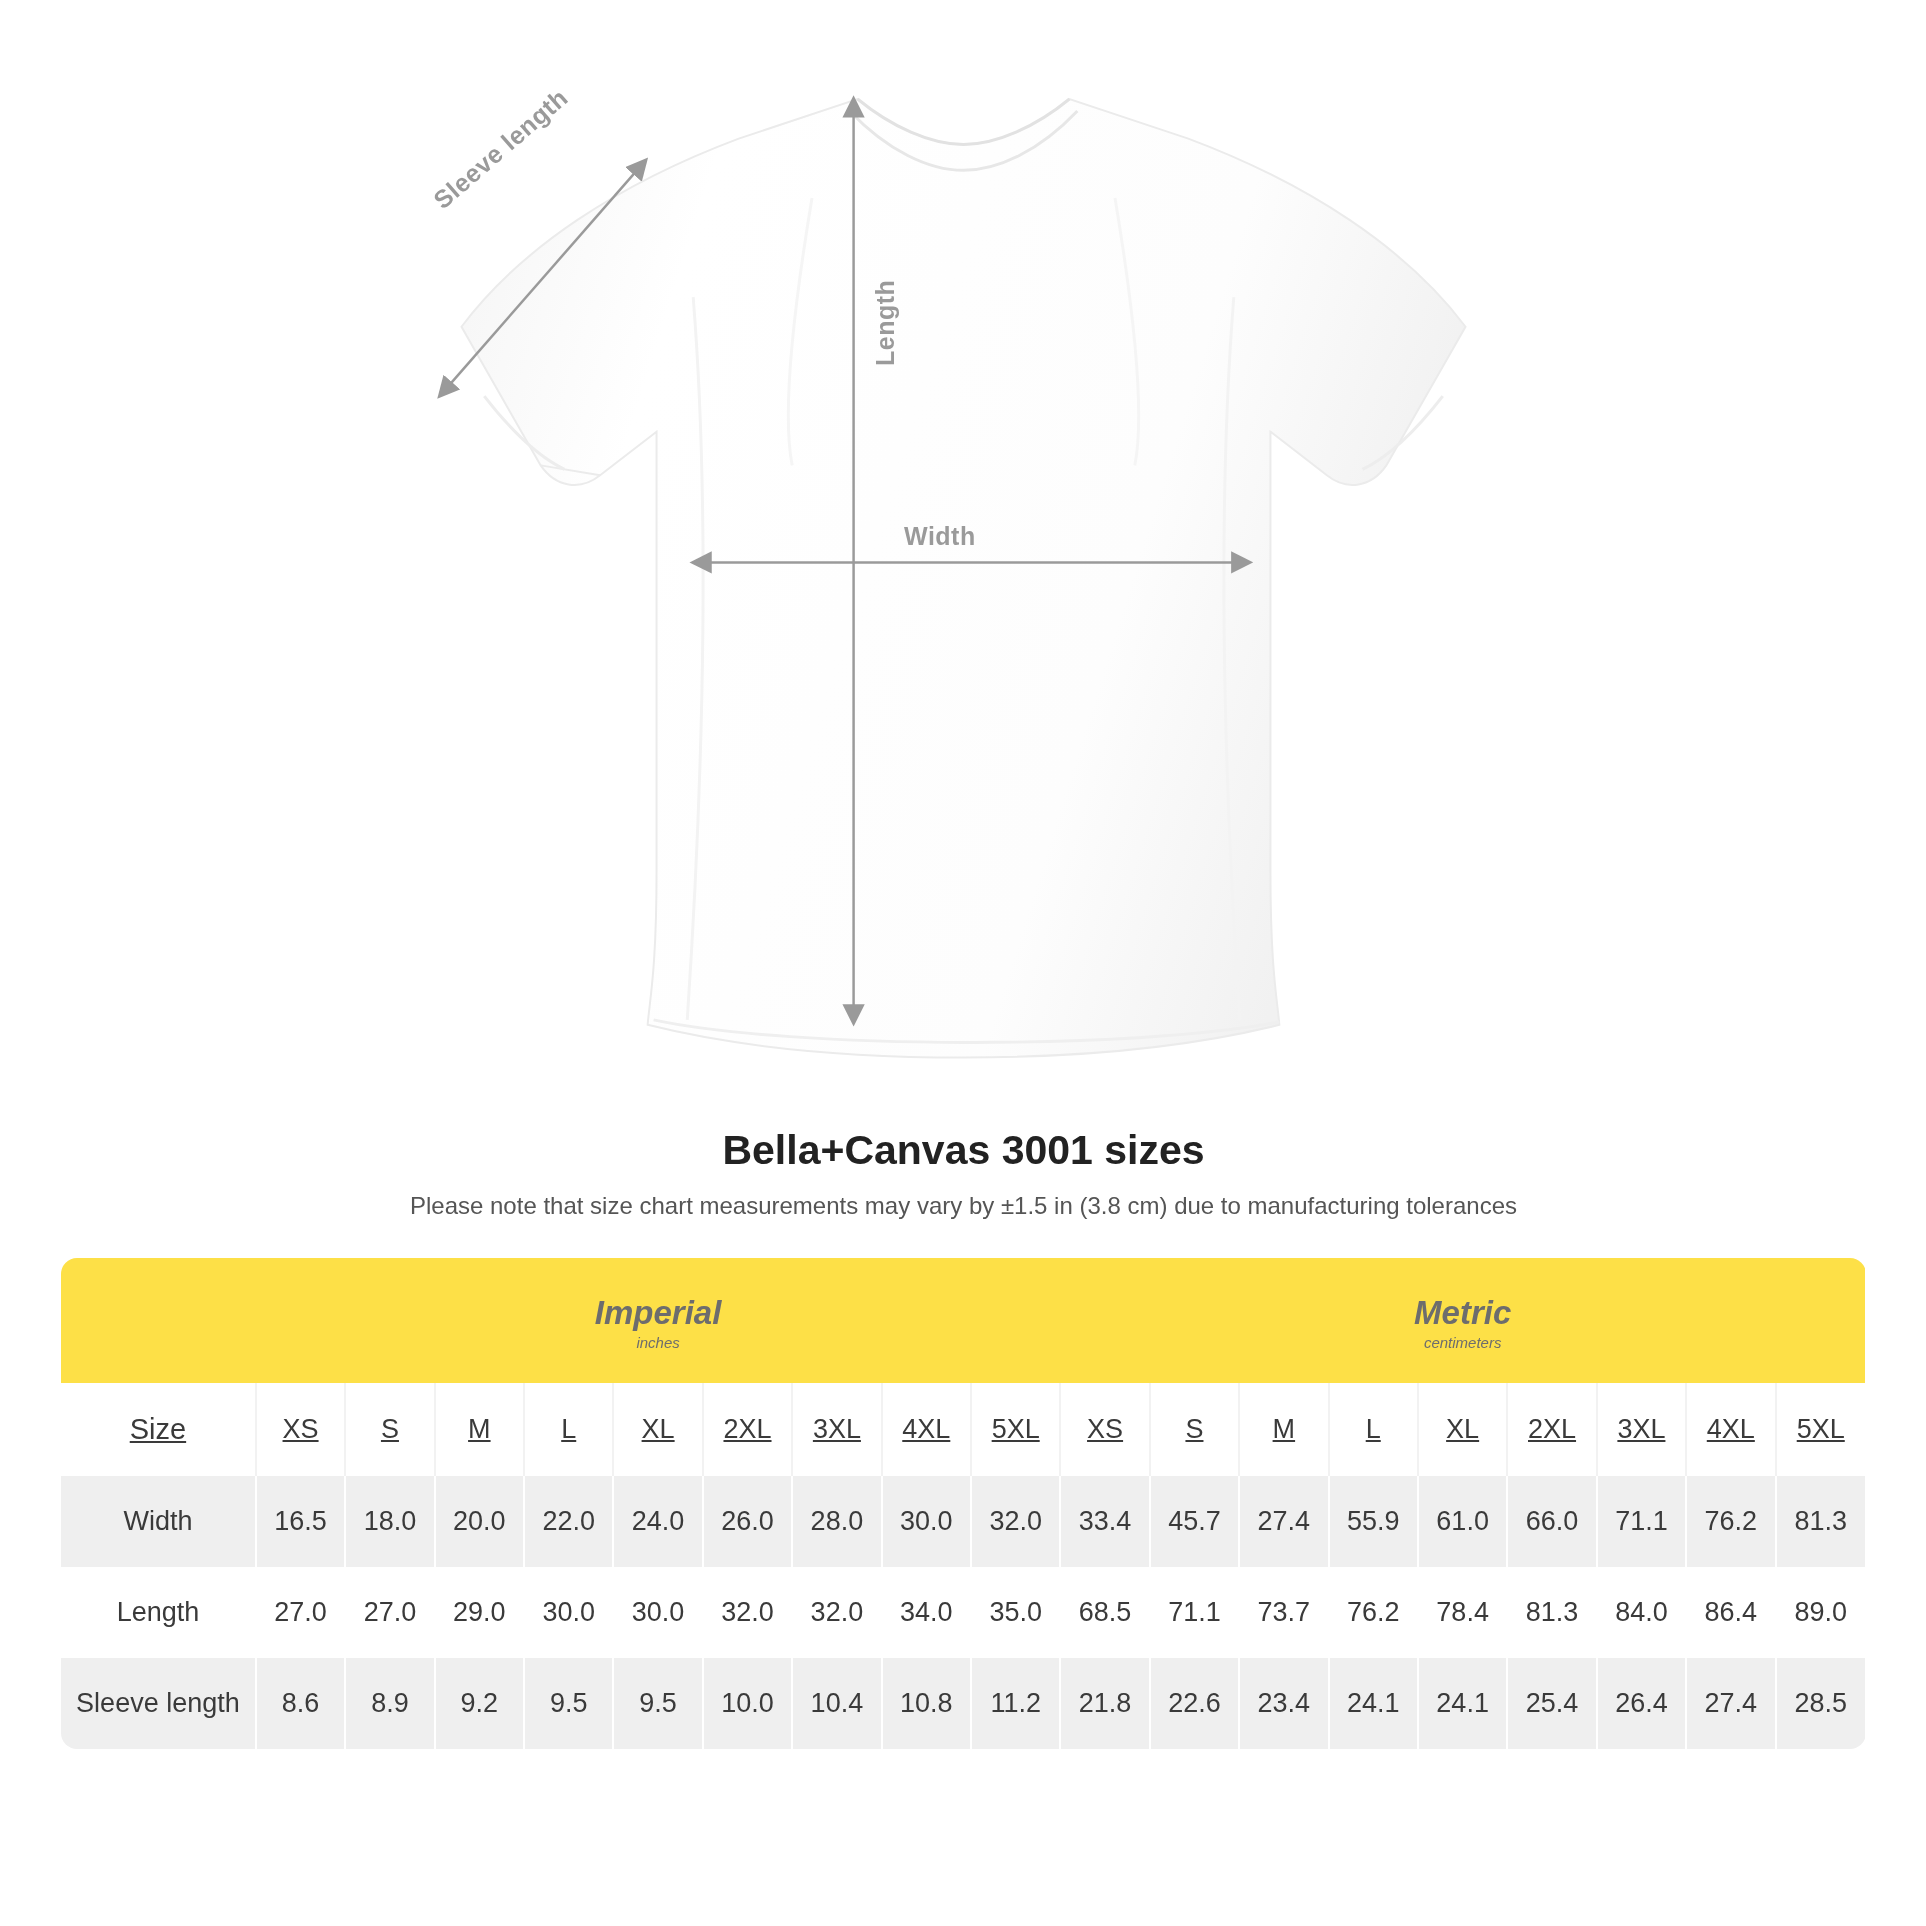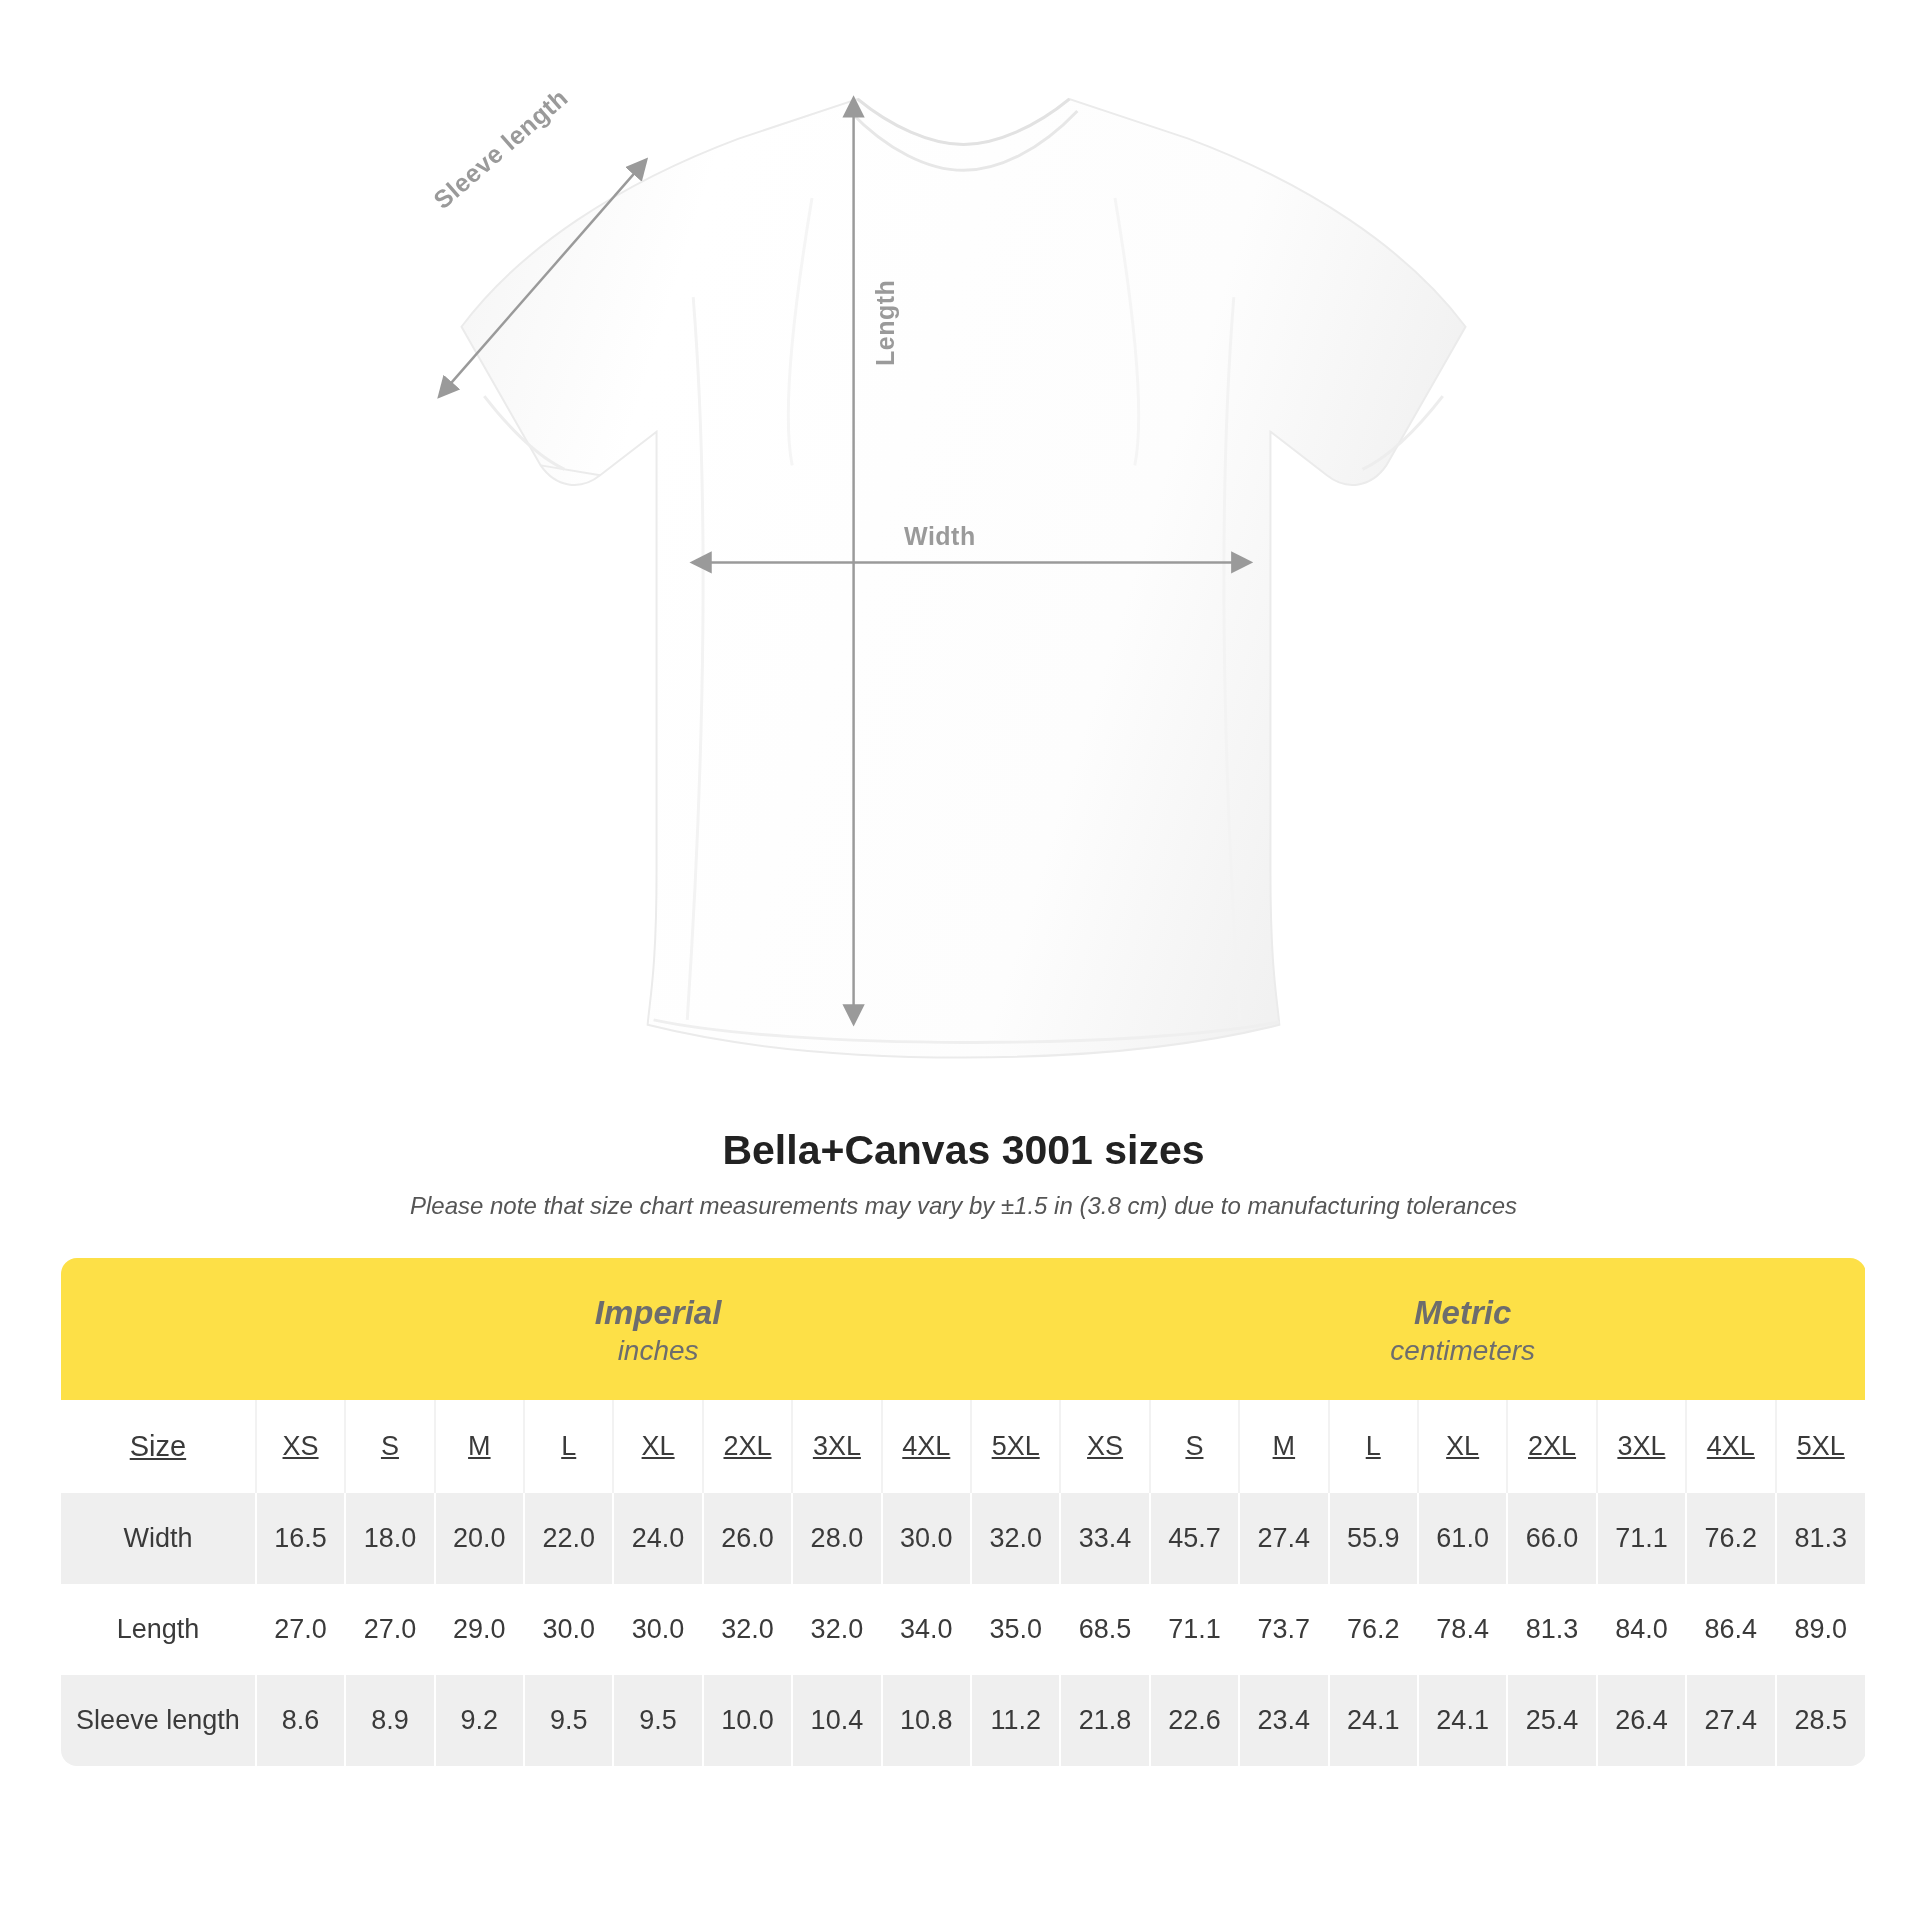--- a/index.html
+++ b/index.html
@@ -67,21 +67,20 @@
     margin-top: 18px;
   }
   .chart-title {
     font-size: 41px;
     font-weight: bold;
     color: #222222;
     margin: 16px 0 18px 0;
   }
   .chart-note {
     font-size: 24px;
-    font-style: italic;
     color: #555555;
     margin: 0;
   }
 
   
   .table-wrap {
     margin: 38px 61px 0 61px;
     border-radius: 16px;
     overflow: hidden;
   }
@@ -101,21 +100,21 @@
     padding: 34px 0 30px 0;
   }
   .unit-name {
     font-size: 33px;
     font-style: italic;
     font-weight: bold;
     color: #6d6d6d;
     line-height: 1.25;
   }
   .unit-sub {
-    font-size: 28px;
+    font-size: 15px;
     font-style: italic;
     color: #6d6d6d;
     line-height: 1.3;
   }
   .head-row td {
     background: #ffffff;
     padding: 30px 0;
     font-size: 27px;
     font-weight: bold;
     color: #555555;

